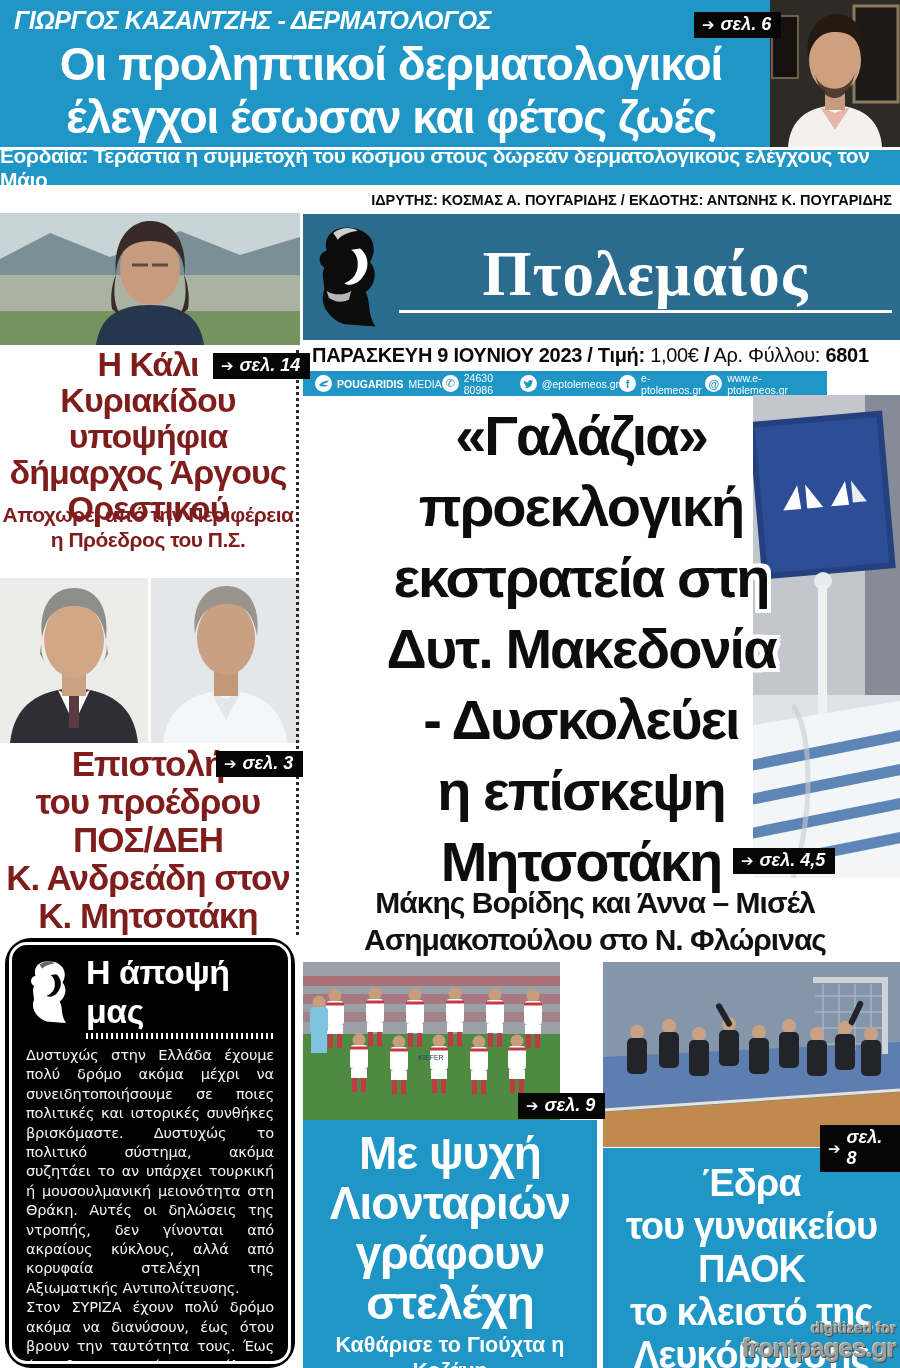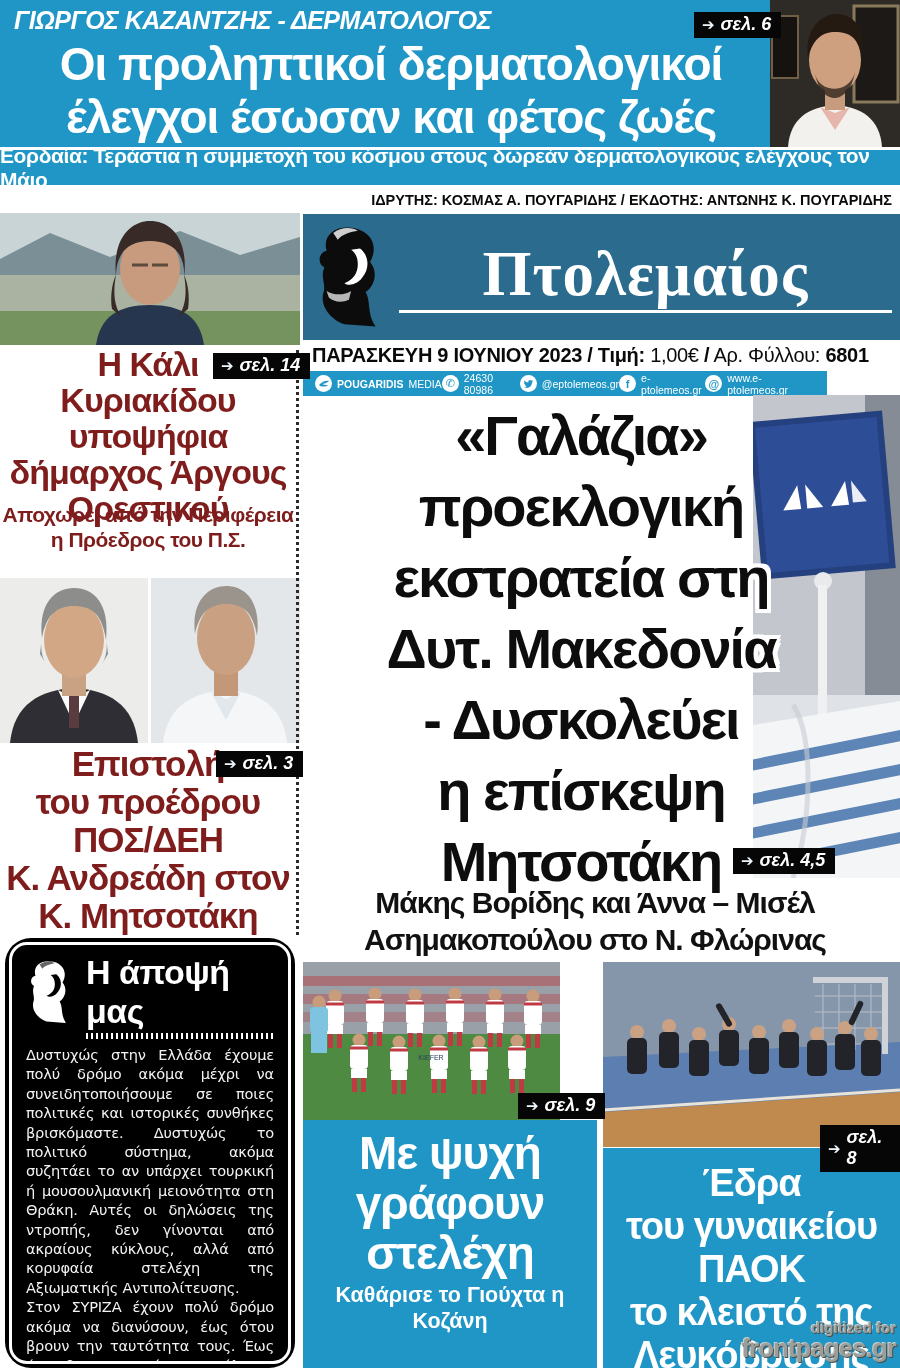--- a/index.html
+++ b/index.html
@@ -327,20 +327,21 @@
     <text x="128" y="98" font-size="7" font-family="Liberation Sans, sans-serif" fill="#27405e" text-anchor="middle">KIEFER</text>
   </svg>
 </div>
 <div class="badge" style="left:518px;top:1093px;">
   <span class="ar">➔</span>
   <span>σελ. 9</span>
 </div>
 <div class="abs blue-box box-mid">
   <div class="bm-head">
     <div>Με ψυχή</div>
+    <div>Λιονταριών</div>
     <div>γράφουν</div>
     <div>στελέχη</div>
   </div>
   <div class="bm-sub">
     <div>Καθάρισε το Γιούχτα η Κοζάνη</div>
 
   </div>
 </div>
 
 <div class="abs photo handball-photo">

